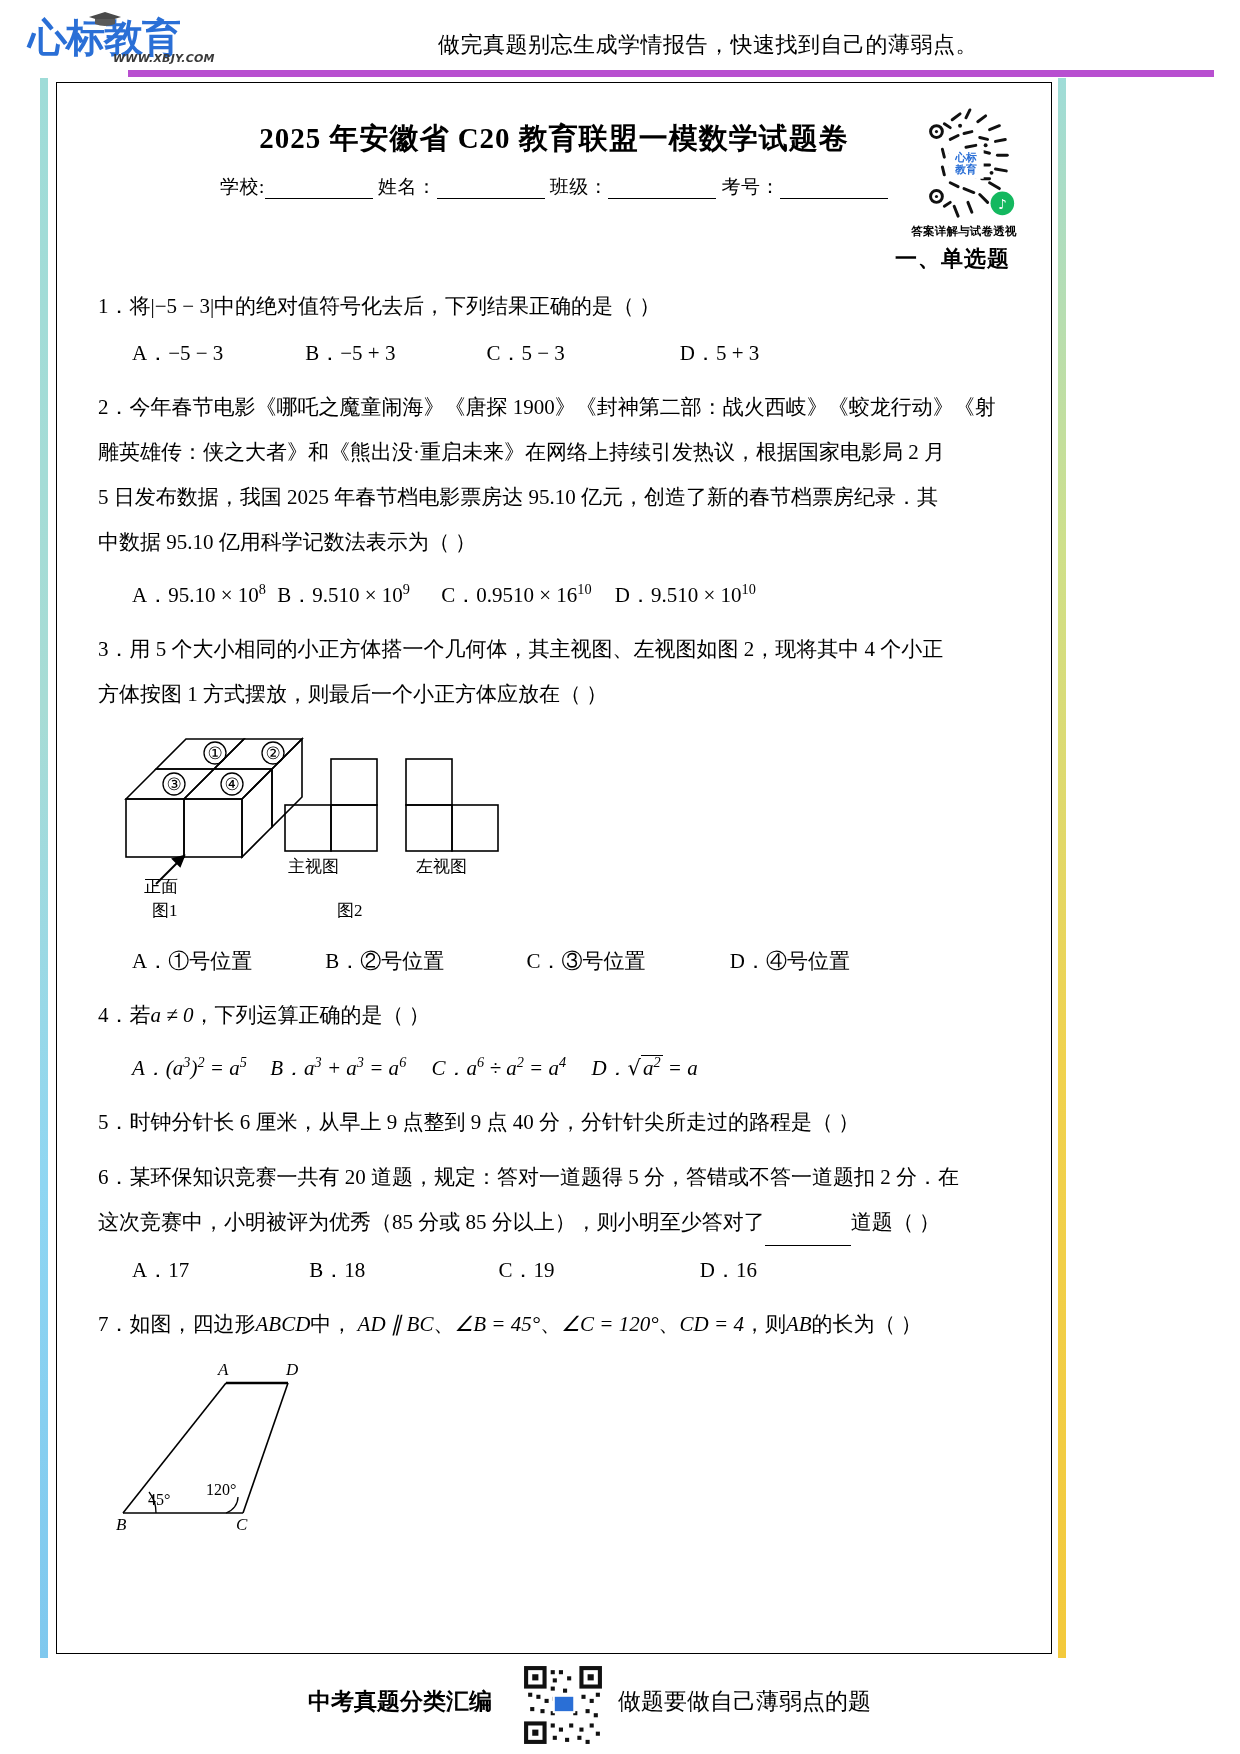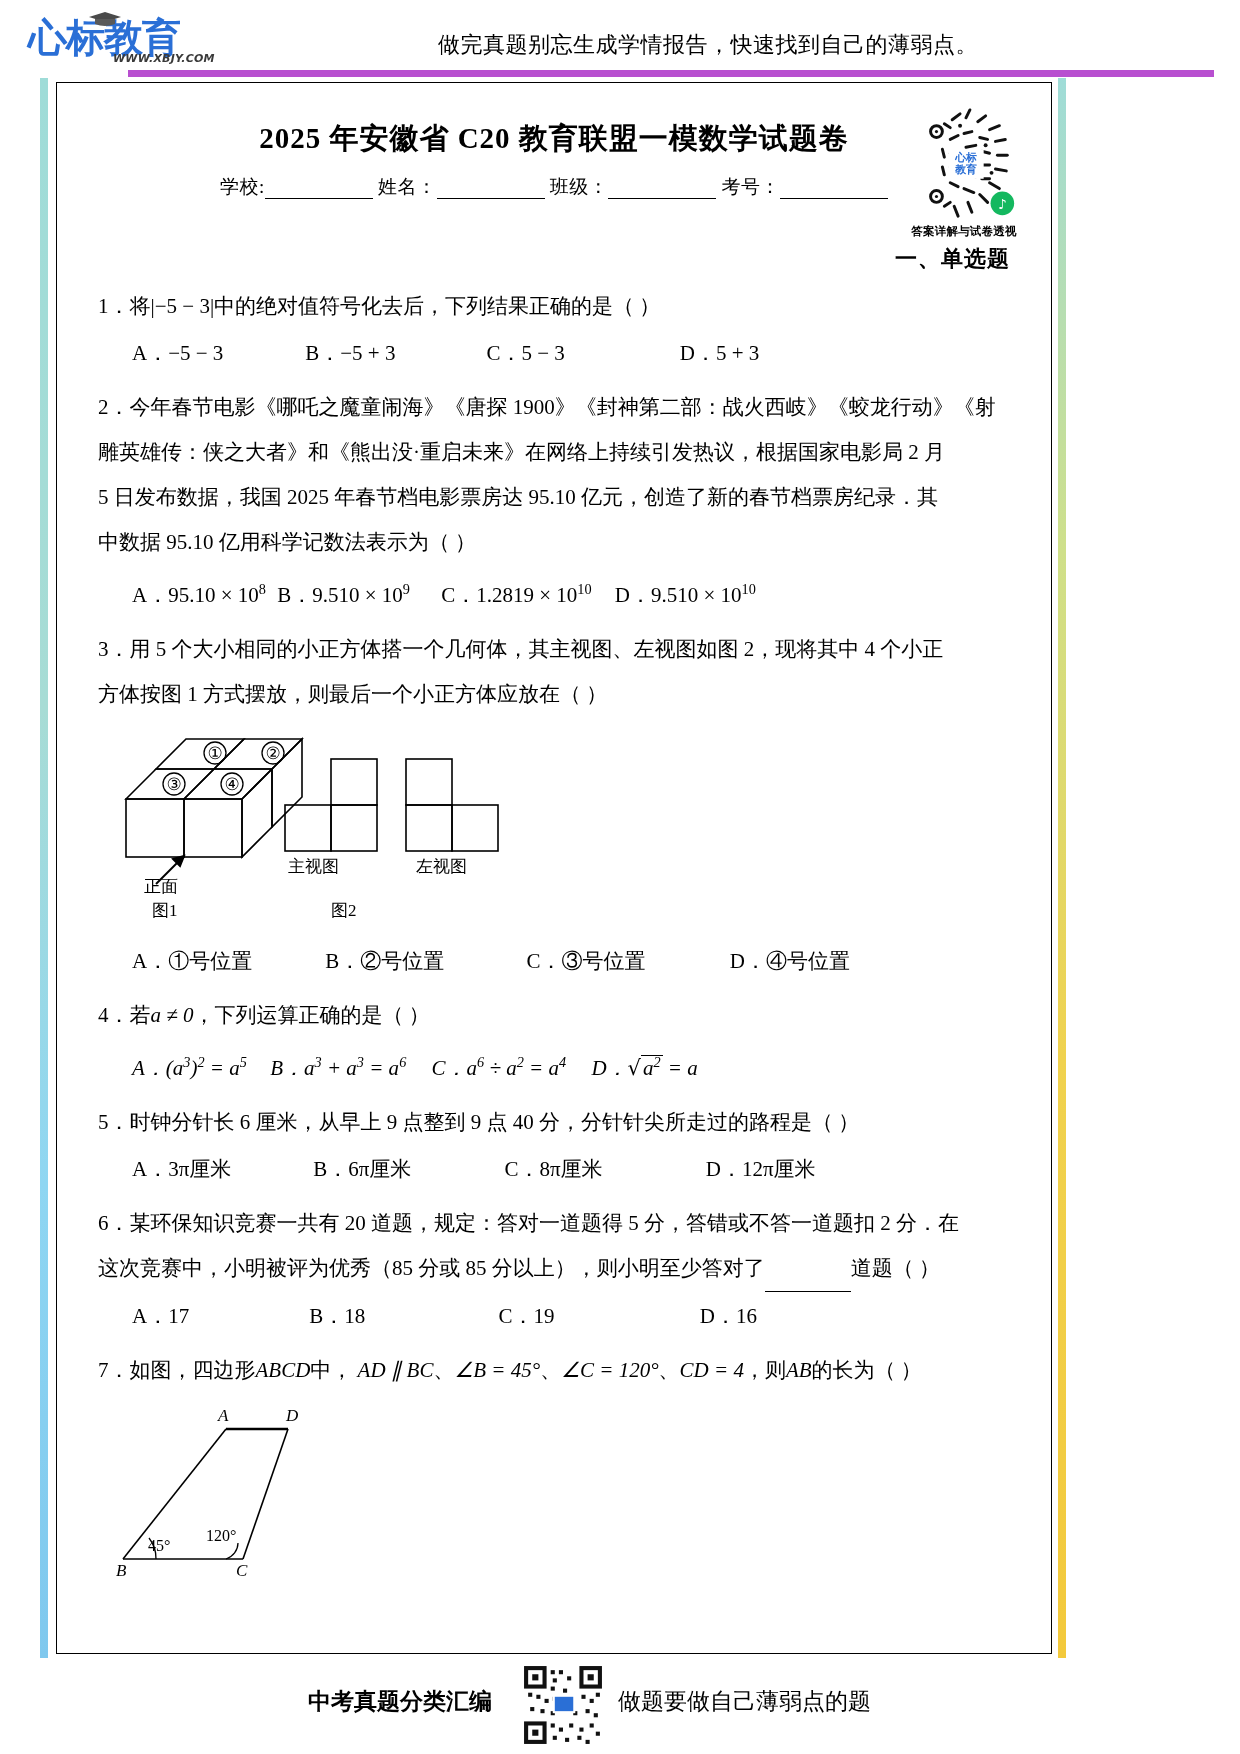--- a/index.html
+++ b/index.html
@@ -232,21 +232,21 @@
   </div>
   <div class="q" style="margin-top:0">
     <span>5 日发布数据，我国 2025 年春节档电影票房达 95.10 亿元，创造了新的春节档票房纪录．其</span>
   </div>
   <div class="q" style="margin-top:0">
     <span>中数据 95.10 亿用科学记数法表示为（  ）</span>
   </div>
   <div class="opts">
     <span class="op"><span>A．95.10 × 10</span><sup>8</sup></span>
     <span class="op" style="margin-left:6px"><span>B．9.510 × 10</span><sup>9</sup></span>
-    <span class="op" style="margin-left:26px"><span>C．1.2819 × 10</span><sup>10</sup></span>
+    <span class="op" style="margin-left:26px"><span>C．0.9510 × 16</span><sup>10</sup></span>
     <span class="op" style="margin-left:18px"><span>D．9.510 × 10</span><sup>10</sup></span>
   </div>
 
   <div class="q">
     <span>3．</span><span>用 5 个大小相同的小正方体搭一个几何体，其主视图、左视图如图 2，现将其中 4 个小正</span>
   </div>
   <div class="q" style="margin-top:0">
     <span>方体按图 1 方式摆放，则最后一个小正方体应放在（    ）</span>
   </div>
 
@@ -292,21 +292,21 @@
       <g fill="none" stroke="#000" stroke-width="1.6">
         <rect x="290" y="30" width="46" height="46"></rect>
         <rect x="290" y="76" width="46" height="46"></rect>
         <rect x="336" y="76" width="46" height="46"></rect>
       </g>
     </svg>
     <div class="fig-cap" style="left:28px; top:146px;">正面</div>
     <div class="fig-cap" style="left:36px; top:170px;">图1</div>
     <div class="fig-cap" style="left:172px; top:126px;">主视图</div>
     <div class="fig-cap" style="left:300px; top:126px;">左视图</div>
-    <div class="fig-cap" style="left:215px; top:170px;">图2</div>
+    <div class="fig-cap" style="left:221px; top:170px;">图2</div>
   </div>
 
   <div class="opts" style="margin-top:20px">
     <span class="op" style="width:188px">A．①号位置</span>
     <span class="op" style="width:196px">B．②号位置</span>
     <span class="op" style="width:198px">C．③号位置</span>
     <span class="op">D．④号位置</span>
   </div>
 
   <div class="q">
@@ -314,26 +314,20 @@
   </div>
   <div class="opts">
     <span class="op it"><span>A．(a</span><sup>3</sup><span>)</span><sup>2</sup><span> = a</span><sup>5</sup></span>
     <span class="op it" style="margin-left:18px"><span>B．a</span><sup>3</sup><span> + a</span><sup>3</sup><span> = a</span><sup>6</sup></span>
     <span class="op it" style="margin-left:20px"><span>C．a</span><sup>6</sup><span> ÷ a</span><sup>2</sup><span> = a</span><sup>4</sup></span>
     <span class="op it" style="margin-left:20px"><span>D．</span><span class="sqrt-sym">√</span><span class="frac-sqrt"><span>a</span><sup>2</sup></span><span> = a</span></span>
   </div>
 
   <div class="q">
     <span>5．</span><span>时钟分针长 6 厘米，从早上 9 点整到 9 点 40 分，分针针尖所走过的路程是（  ）</span>
-  </div>
-  <div class="opts">
-    <span class="op" style="width:176px">A．3π厘米</span>
-    <span class="op" style="width:186px">B．6π厘米</span>
-    <span class="op" style="width:196px">C．8π厘米</span>
-    <span class="op">D．12π厘米</span>
   </div>
 
   <div class="q">
     <span>6．</span><span>某环保知识竞赛一共有 20 道题，规定：答对一道题得 5 分，答错或不答一道题扣 2 分．在</span>
   </div>
   <div class="q" style="margin-top:0">
     <span>这次竞赛中，小明被评为优秀（85 分或 85 分以上），则小明至少答对了</span><span class="fill-blank">&nbsp;</span><span>道题（  ）</span>
   </div>
   <div class="opts">
     <span class="op" style="width:172px">A．17</span>

